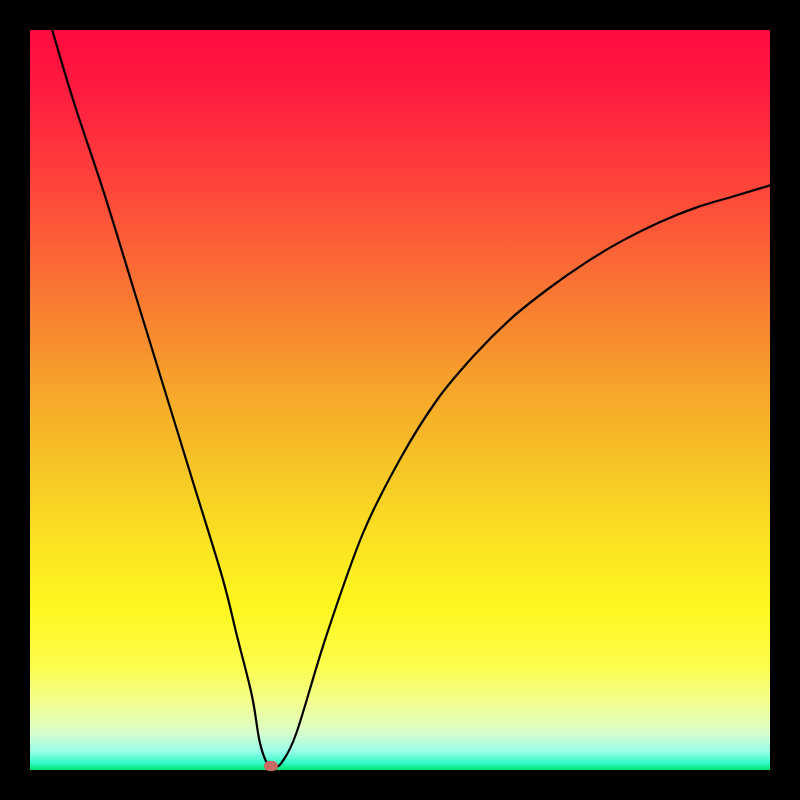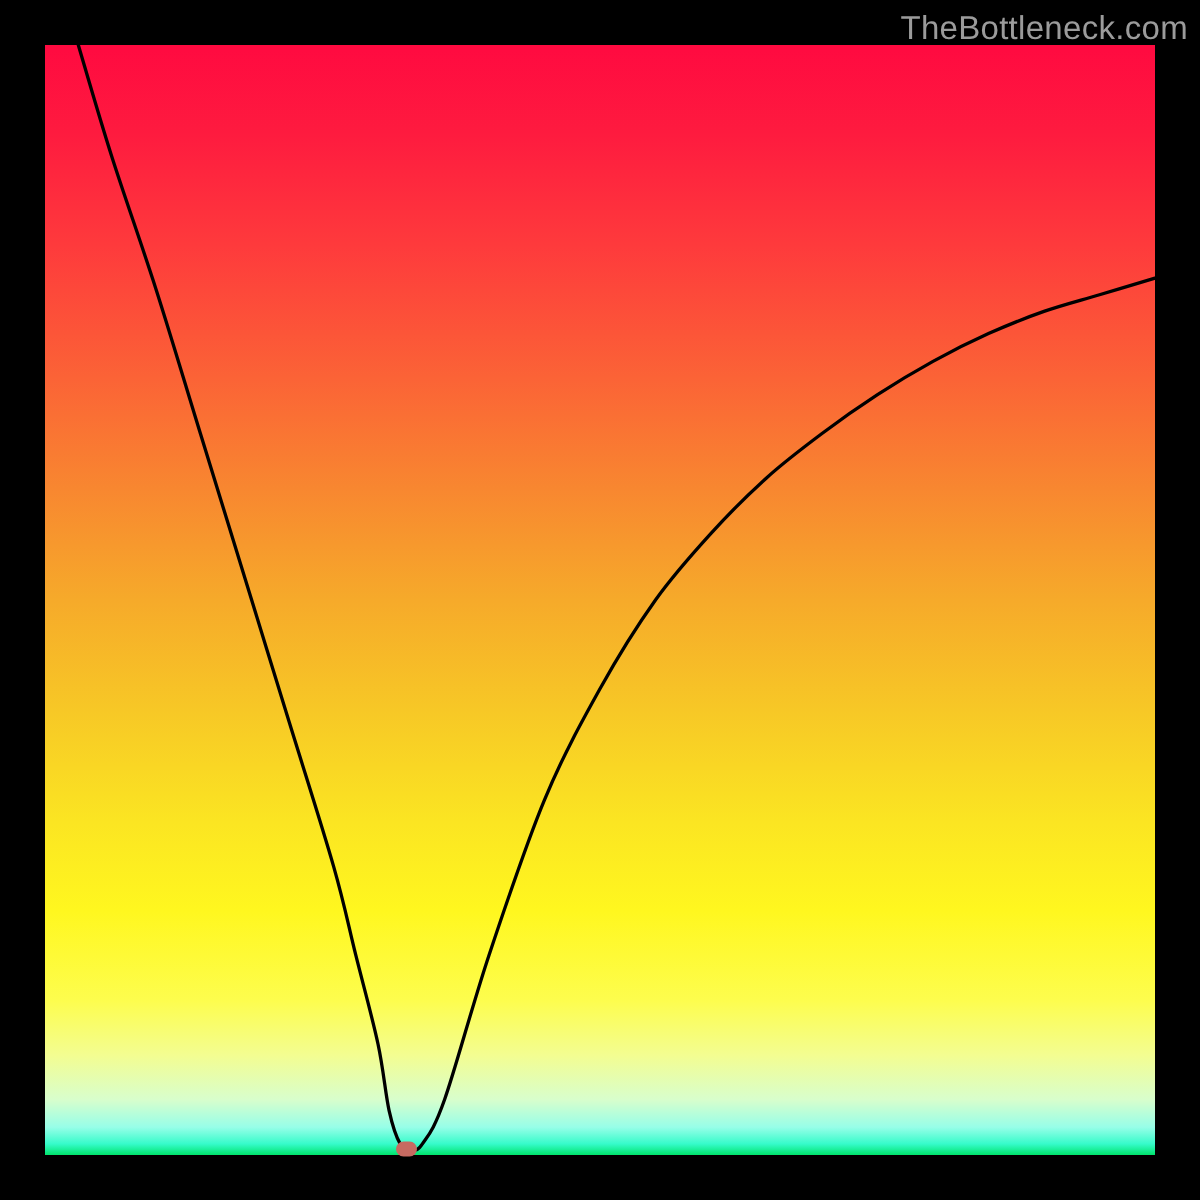--- a/index.html
+++ b/index.html
@@ -65,21 +65,20 @@
     width: 14px;
     height: 10px;
     background: #c76a61;
     border-radius: 5px;
   }
 </style>
 </head>
 <body>
 
 <div class="frame">
-  <div class="watermark">TheBottleneck.com</div>
 
   <div class="plot-area">
     <svg class="curve" viewBox="0 0 740 740" preserveAspectRatio="none">
       <path id="curve-path" fill="none" stroke="#000" stroke-width="2.2" stroke-linejoin="round" stroke-linecap="round" d="M 22.2,0 C 25.9,12.333333333333334 35.766666666666666,46.866666666666674 44.4,74 C 53.03333333333333,101.13333333333333 64.13333333333333,131.9666666666666 74,162.79999999999995 C 83.86666666666667,193.6333333333333 93.73333333333335,226.93333333333334 103.60000000000001,259 C 113.46666666666667,291.06666666666666 123.33333333333331,323.1333333333333 133.2,355.2 C 143.06666666666666,387.26666666666665 152.93333333333334,419.3333333333333 162.8,451.4 C 172.66666666666669,483.46666666666664 185,521.7 192.4,547.6 C 199.8,573.5 202.26666666666668,587.0666666666666 207.20000000000002,606.8 C 212.13333333333335,626.5333333333333 218.3,648.7333333333333 222,666 C 225.7,683.2666666666667 226.93333333333334,699.3 229.4,710.4 C 231.86666666666667,721.5 234.33333333333334,728.2833333333333 236.8,732.6 C 239.26666666666668,736.9166666666667 241.73333333333335,736.3 244.20000000000002,736.3 C 246.66666666666669,736.3 247.90000000000003,738.15 251.60000000000002,732.6 C 255.3,727.0500000000001 259,723.9666666666667 266.4,703 C 273.79999999999995,682.0333333333333 284.9,640.0999999999999 296,606.8 C 307.1,573.5 320.6666666666667,532.8 333,503.2 C 345.3333333333333,473.6 357.66666666666663,451.4 370,429.2 C 382.33333333333337,407 394.66666666666674,387.26666666666665 407.00000000000006,370 C 419.33333333333337,352.73333333333335 431.6666666666667,339.16666666666663 444,325.59999999999997 C 456.3333333333333,312.0333333333333 468.6666666666667,299.70000000000005 481,288.6 C 493.3333333333333,277.5 505.6666666666667,268.25 518,259 C 530.3333333333334,249.75 542.6666666666666,241.11666666666665 555,233.09999999999997 C 567.3333333333334,225.0833333333333 579.6666666666666,217.6833333333333 592,210.89999999999998 C 604.3333333333334,204.11666666666665 616.6666666666666,197.94999999999996 629,192.39999999999998 C 641.3333333333334,186.85 653.6666666666666,181.91666666666669 666,177.60000000000002 C 678.3333333333334,173.28333333333336 690.6666666666666,170.20000000000002 703,166.5 C 715.3333333333334,162.79999999999998 733.8333333333334,157.24999999999997 740,155.39999999999998"></path>
     </svg>
     <div id="marker" class="marker" style="left: 233.5px; top: 731.3px;"></div>
   </div>
 </div>
 
 </body></html>

